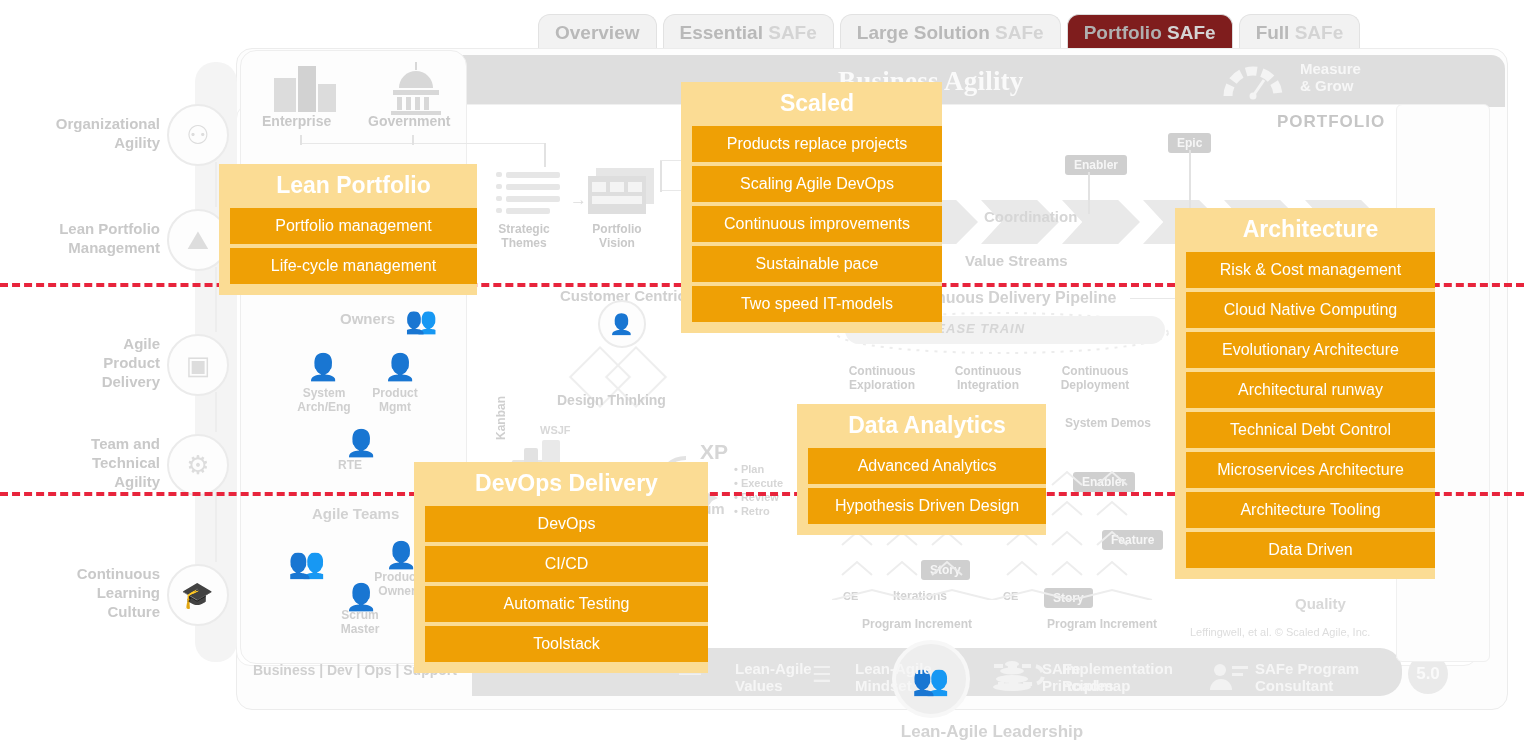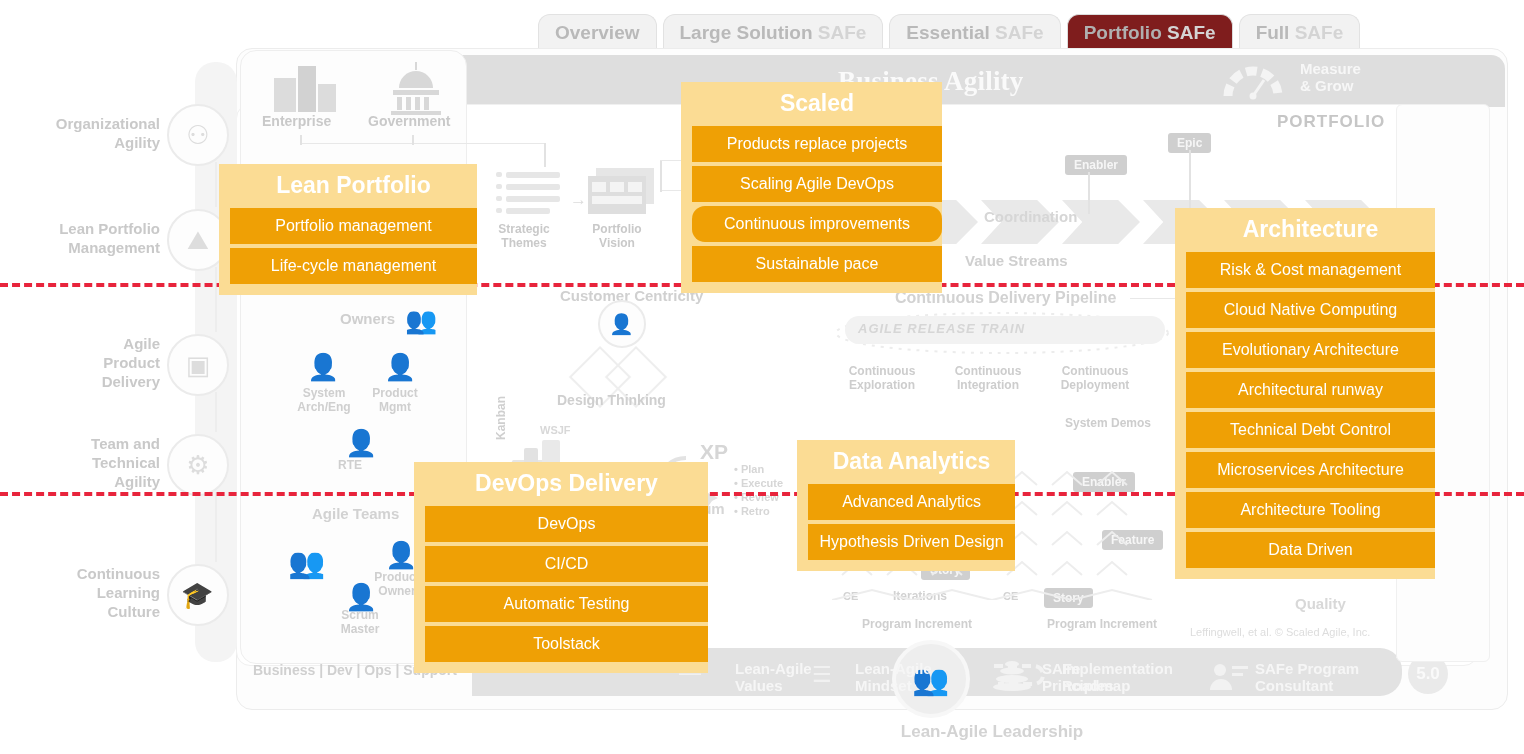--- a/index.html
+++ b/index.html
@@ -100,22 +100,22 @@
   }
   .opill:last-child{margin-bottom:0;}
 </style>
 </head>
 <body>
 
 <div id="safe-bg">
 
   <div class="tab-row">
       <div class="tab"><span>Overview</span></div>
+      <div class="tab"><span>Essential</span><span class="suffix"> SAFe</span></div>
       <div class="tab"><span>Large Solution</span><span class="suffix"> SAFe</span></div>
-      <div class="tab"><span>Essential</span><span class="suffix"> SAFe</span></div>
       <div class="tab active"><span>Portfolio</span><span class="suffix"> SAFe</span></div>
       <div class="tab"><span>Full</span><span class="suffix"> SAFe</span></div>
     </div>
 
   <div class="big-card"></div>
   <div class="ba-bar"></div>
   <div class="ba-title gtxt" style="color:#fafafa">Business Agility</div>
   <svg class="gauge" viewBox="0 0 62 40">
     <path d="M6 36 A25 25 0 0 1 56 36" stroke="#f4f4f4" stroke-width="9" fill="none" stroke-dasharray="11 5"></path>
     <circle cx="31" cy="36" r="3.5" fill="#f4f4f4"></circle>
@@ -469,35 +469,36 @@
 <div id="cards-layer">
     <div class="ocard" style="left: 219px; top: 164px; width: 258px; background: rgb(251, 220, 148);">
       <div class="ocard-title" style="font-size: 23px;">Lean Portfolio</div>
       <div class="opill" style="font-size: 16px; background: rgb(239, 160, 5); color: rgb(255, 255, 255);">Portfolio management</div>
       <div class="opill" style="font-size: 16px; background: rgb(239, 160, 5); color: rgb(255, 255, 255);">Life-cycle management</div>
     </div>
     <div class="ocard" style="left: 681px; top: 82px; width: 261px; background: rgb(251, 220, 148);">
       <div class="ocard-title" style="font-size: 23px;">Scaled</div>
       <div class="opill" style="font-size: 16px; background: rgb(239, 160, 5); color: rgb(255, 255, 255);">Products replace projects</div>
       <div class="opill" style="font-size: 16px; background: rgb(239, 160, 5); color: rgb(255, 255, 255);">Scaling Agile DevOps</div>
-      <div class="opill" style="font-size: 16px; background: rgb(239, 160, 5); color: rgb(255, 255, 255); border-radius: 13px;">Continuous improvements</div>
+      <div class="opill" style="font-size: 16px; background: rgb(239, 160, 5); color: rgb(255, 255, 255);">Continuous improvements</div>
       <div class="opill" style="font-size: 16px; background: rgb(239, 160, 5); color: rgb(255, 255, 255);">Sustainable pace</div>
+      <div class="opill" style="font-size: 16px; background: rgb(239, 160, 5); color: rgb(255, 255, 255);">Two speed IT-models</div>
     </div>
     <div class="ocard" style="left: 1175px; top: 208px; width: 260px; background: rgb(251, 220, 148);">
       <div class="ocard-title" style="font-size: 23px;">Architecture</div>
       <div class="opill" style="font-size: 16px; background: rgb(239, 160, 5); color: rgb(255, 255, 255);">Risk &amp; Cost management</div>
       <div class="opill" style="font-size: 16px; background: rgb(239, 160, 5); color: rgb(255, 255, 255);">Cloud Native Computing</div>
       <div class="opill" style="font-size: 16px; background: rgb(239, 160, 5); color: rgb(255, 255, 255);">Evolutionary Architecture</div>
       <div class="opill" style="font-size: 16px; background: rgb(239, 160, 5); color: rgb(255, 255, 255);">Architectural runway</div>
       <div class="opill" style="font-size: 16px; background: rgb(239, 160, 5); color: rgb(255, 255, 255);">Technical Debt Control</div>
       <div class="opill" style="font-size: 16px; background: rgb(239, 160, 5); color: rgb(255, 255, 255);">Microservices Architecture</div>
       <div class="opill" style="font-size: 16px; background: rgb(239, 160, 5); color: rgb(255, 255, 255);">Architecture Tooling</div>
       <div class="opill" style="font-size: 16px; background: rgb(239, 160, 5); color: rgb(255, 255, 255);">Data Driven</div>
     </div>
-    <div class="ocard" style="left: 797px; top: 404px; width: 218px; background: rgb(251, 220, 148); margin-top: 36px;">
+    <div class="ocard" style="left: 797px; top: 404px; width: 249px; background: rgb(251, 220, 148);">
       <div class="ocard-title" style="font-size: 23px;">Data Analytics</div>
       <div class="opill" style="font-size: 16px; background: rgb(239, 160, 5); color: rgb(255, 255, 255);">Advanced Analytics</div>
       <div class="opill" style="font-size: 16px; background: rgb(239, 160, 5); color: rgb(255, 255, 255);">Hypothesis Driven Design</div>
     </div>
     <div class="ocard" style="left: 414px; top: 462px; width: 294px; background: rgb(251, 220, 148);">
       <div class="ocard-title" style="font-size: 23px;">DevOps Delivery</div>
       <div class="opill" style="font-size: 16px; background: rgb(239, 160, 5); color: rgb(255, 255, 255);">DevOps</div>
       <div class="opill" style="font-size: 16px; background: rgb(239, 160, 5); color: rgb(255, 255, 255);">CI/CD</div>
       <div class="opill" style="font-size: 16px; background: rgb(239, 160, 5); color: rgb(255, 255, 255);">Automatic Testing</div>
       <div class="opill" style="font-size: 16px; background: rgb(239, 160, 5); color: rgb(255, 255, 255);">Toolstack</div>

